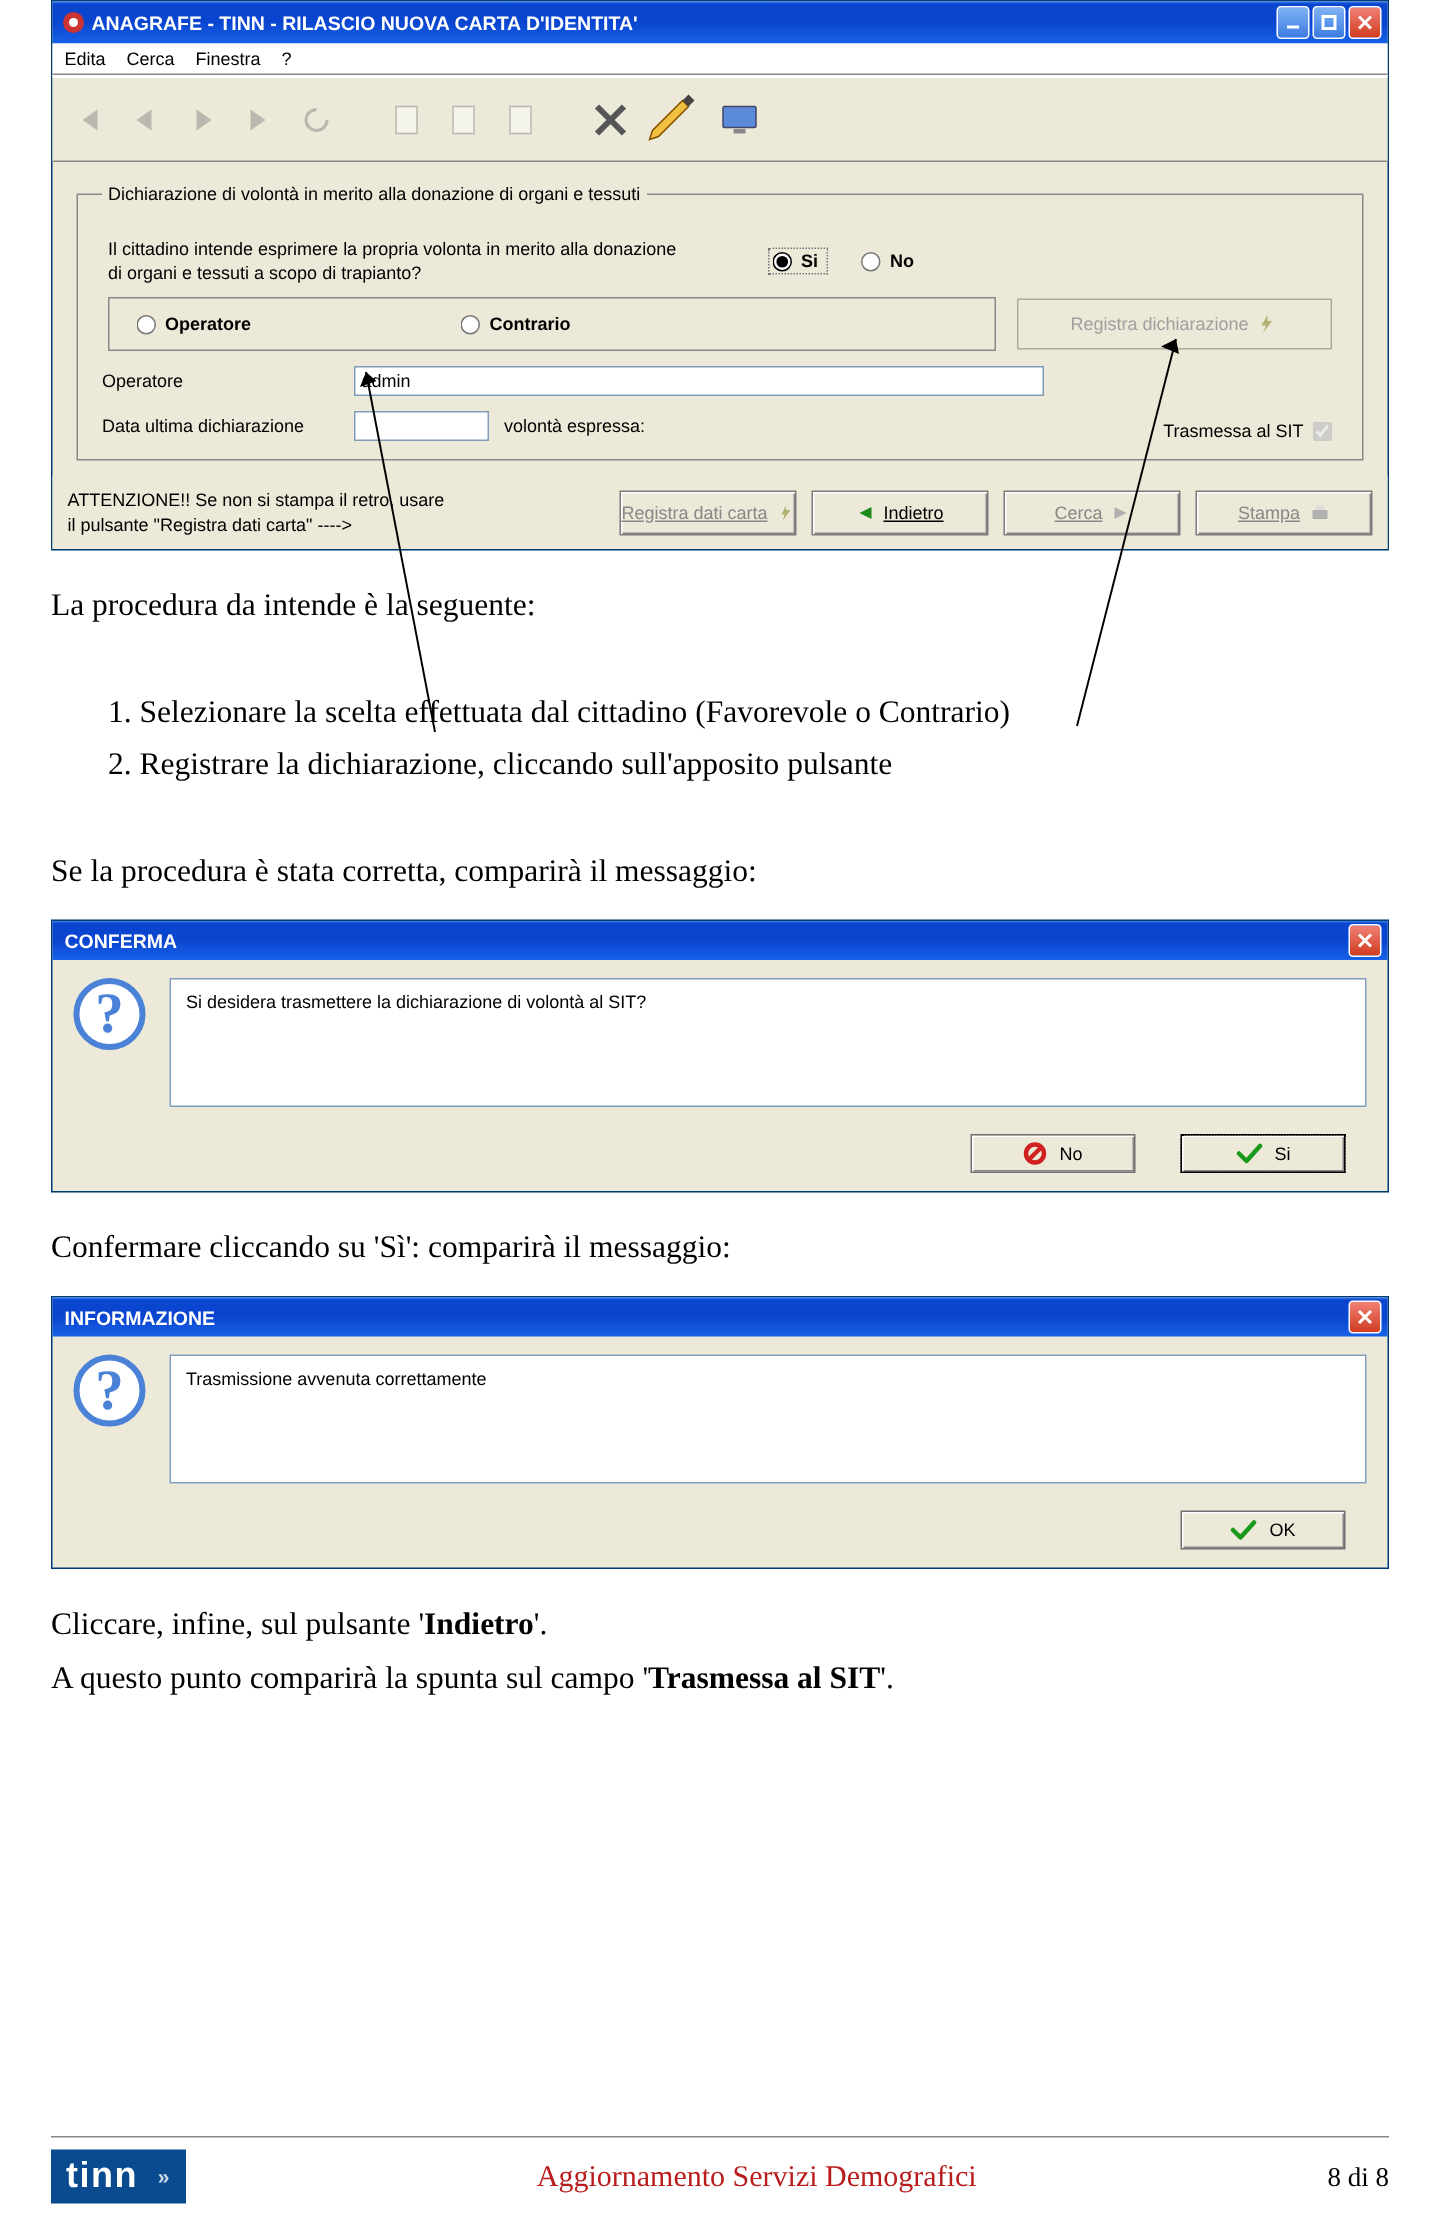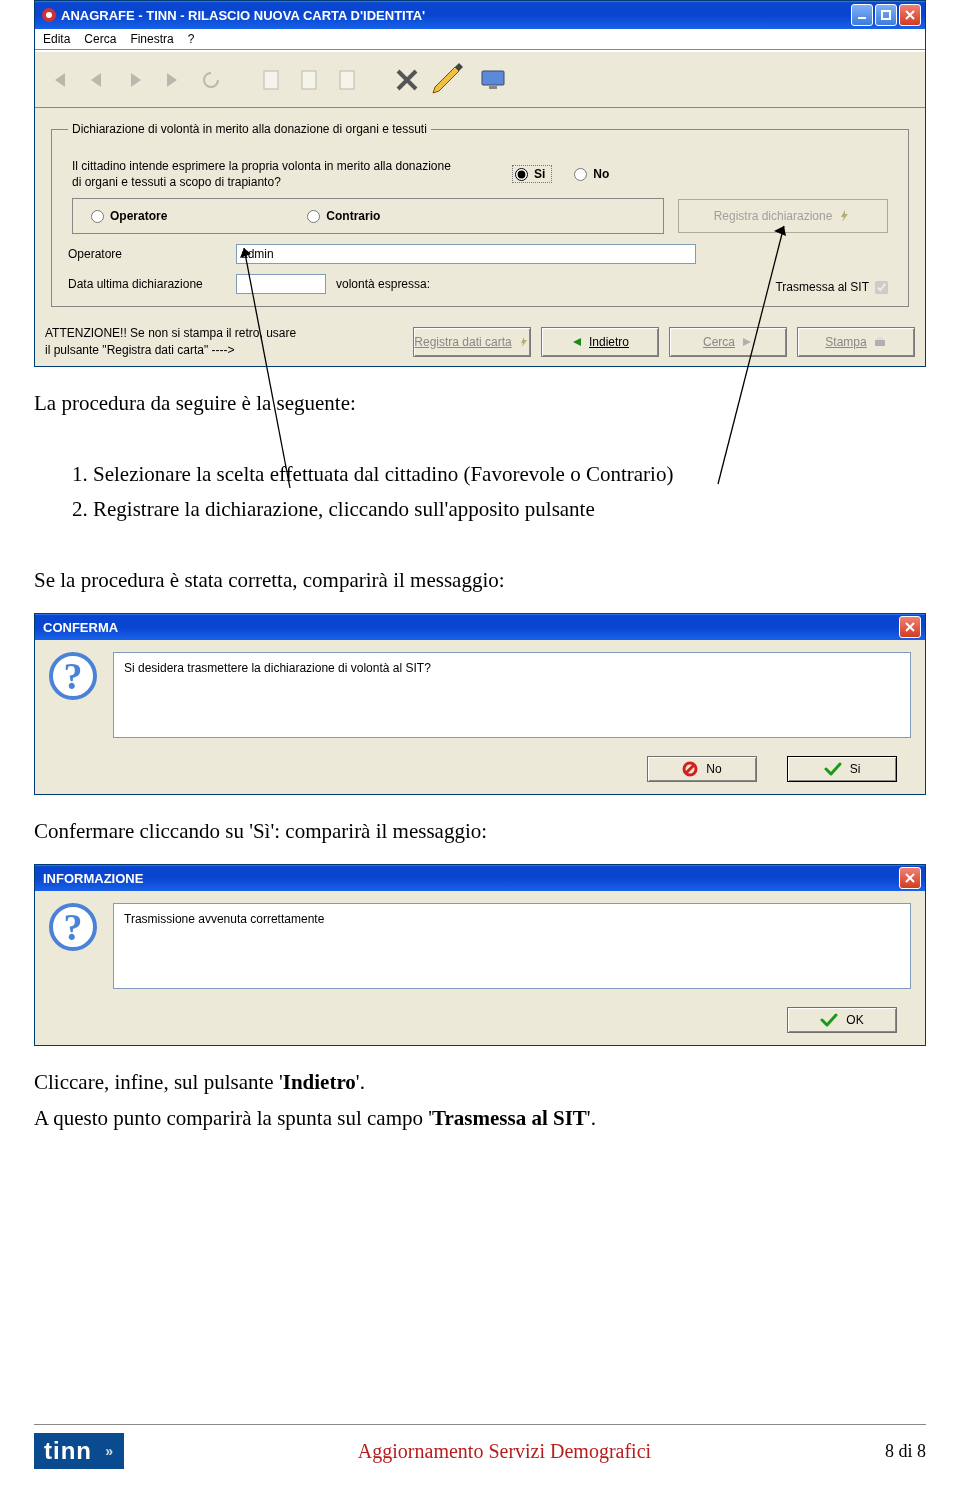--- a/index.html
+++ b/index.html
@@ -359,21 +359,21 @@
 <svg class="arrow" style="left:240px; top:240px;" width="60" height="250">
   <line x1="50" y1="248" x2="4" y2="8" stroke="#000" stroke-width="1.3"></line>
   <polygon points="4,8 0,18 11,14" fill="#000"></polygon>
 </svg>
 <svg class="arrow" style="left:714px; top:218px;" width="80" height="270">
   <line x1="4" y1="266" x2="70" y2="8" stroke="#000" stroke-width="1.3"></line>
   <polygon points="70,8 60,13 72,18" fill="#000"></polygon>
 </svg>
 
 <div class="body-text">
-  <p>La procedura da seguire è la seguente:</p>
+  <p>La procedura da intende è la seguente:</p>
   <br>
   <p class="indent">1.   Selezionare la scelta effettuata dal cittadino (Favorevole o Contrario)</p>
   <p class="indent">2.   Registrare la dichiarazione, cliccando sull'apposito pulsante</p>
   <br>
   <p>Se la procedura è stata corretta, comparirà il messaggio:</p>
 </div>
 
 <div class="dialog">
   <div class="dlg-title">
     <span>CONFERMA</span>

